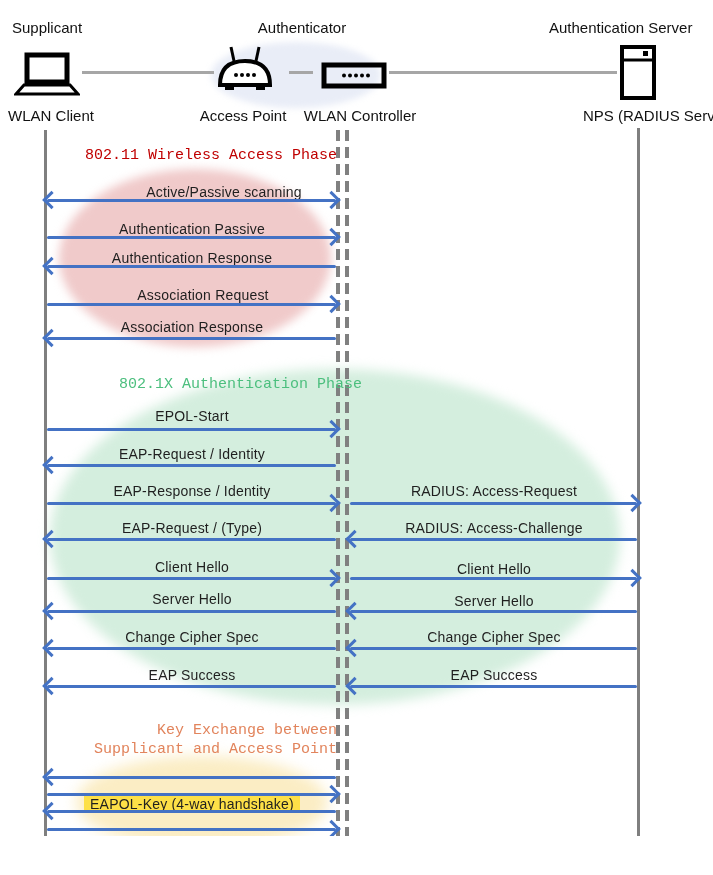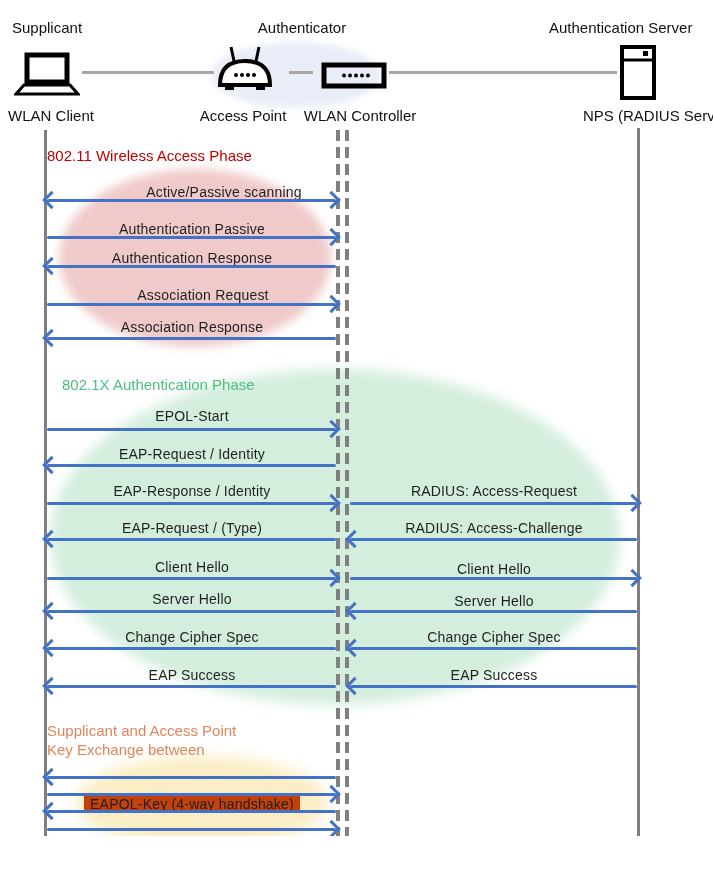--- a/index.html
+++ b/index.html
@@ -31,23 +31,23 @@
   .arrow .head.r{right:-2px;border-top:3px solid var(--arrow-blue,#4472c4);border-right:3px solid var(--arrow-blue,#4472c4);transform:translateY(-58%) rotate(45deg);}
   .arrow .head.l{left:-2px;border-top:3px solid var(--arrow-blue,#4472c4);border-left:3px solid var(--arrow-blue,#4472c4);transform:translateY(-58%) rotate(-45deg);}
   
   .msg-label{
     position:absolute;font-size:14px;color:#1f1f1f;text-align:center;
     white-space:nowrap;letter-spacing:.2px;line-height:20px;height:20px;
   }
   .span-left{left:47px;width:290px;}
   .span-right{left:350px;width:288px;}
   .phase-title{
-    position:absolute;font-size:15px;text-align:left;white-space:nowrap;line-height:19px;
-  }
-  .label-boxed span{background:#c2410c;padding:0 6px;}
+    position:absolute;font-size:15px;text-align:right;white-space:nowrap;line-height:19px;font-family:Liberation Mono, monospace;
+  }
+  .label-boxed span{background:#fde047;padding:0 6px;}
 </style>
 </head>
 <body>
 
 <div class="canvas">
 
   <div class="ellipse el-blue abs" style="left:211px;top:42px;width:170px;height:66px;"></div>
 
   <div class="conn" style="left:82px;width:132px;"></div>
   <div class="conn" style="left:289px;width:24px;"></div>
@@ -99,22 +99,22 @@
   <div class="ellipse el-yellow" style="left:76px;top:756px;width:252px;height:92px;"></div>
 
   <div class="lifeline" style="left:44px;top:130px;height:732px;"></div>
   <div class="lifeline-dashed" style="left:336px;top:130px;height:726px;"></div>
   <div class="lifeline-dashed" style="left:345px;top:130px;height:726px;"></div>
   <div class="lifeline" style="left:637px;top:128px;height:730px;"></div>
 
   <div class="phase-title" style="left: 47px; top: 146px; width: 290px; color: rgb(192, 0, 0);">802.11 Wireless Access Phase</div>
   <div class="phase-title" style="left: 62px; top: 375px; width: 300px; color: rgb(76, 191, 126);">802.1X Authentication Phase</div>
   <div class="phase-title" style="left: 47px; top: 721px; width: 290px; color: rgb(226, 132, 92);">
+    <div>Key Exchange between</div>
     <div>Supplicant and Access Point</div>
-    <div>Key Exchange between</div>
   </div>
 
   <div class="msg-label span-left" style="top:182px;padding-left:32px;">Active/Passive scanning</div>
   <div class="arrow" style="left:47px;top:199px;width:289px;">
     <span class="head l"></span>
       <span class="head r"></span>
   </div>
 
   <div class="msg-label span-left" style="top:219px;">Authentication Passive</div>
   <div class="arrow" style="left:47px;top:236px;width:289px;">

